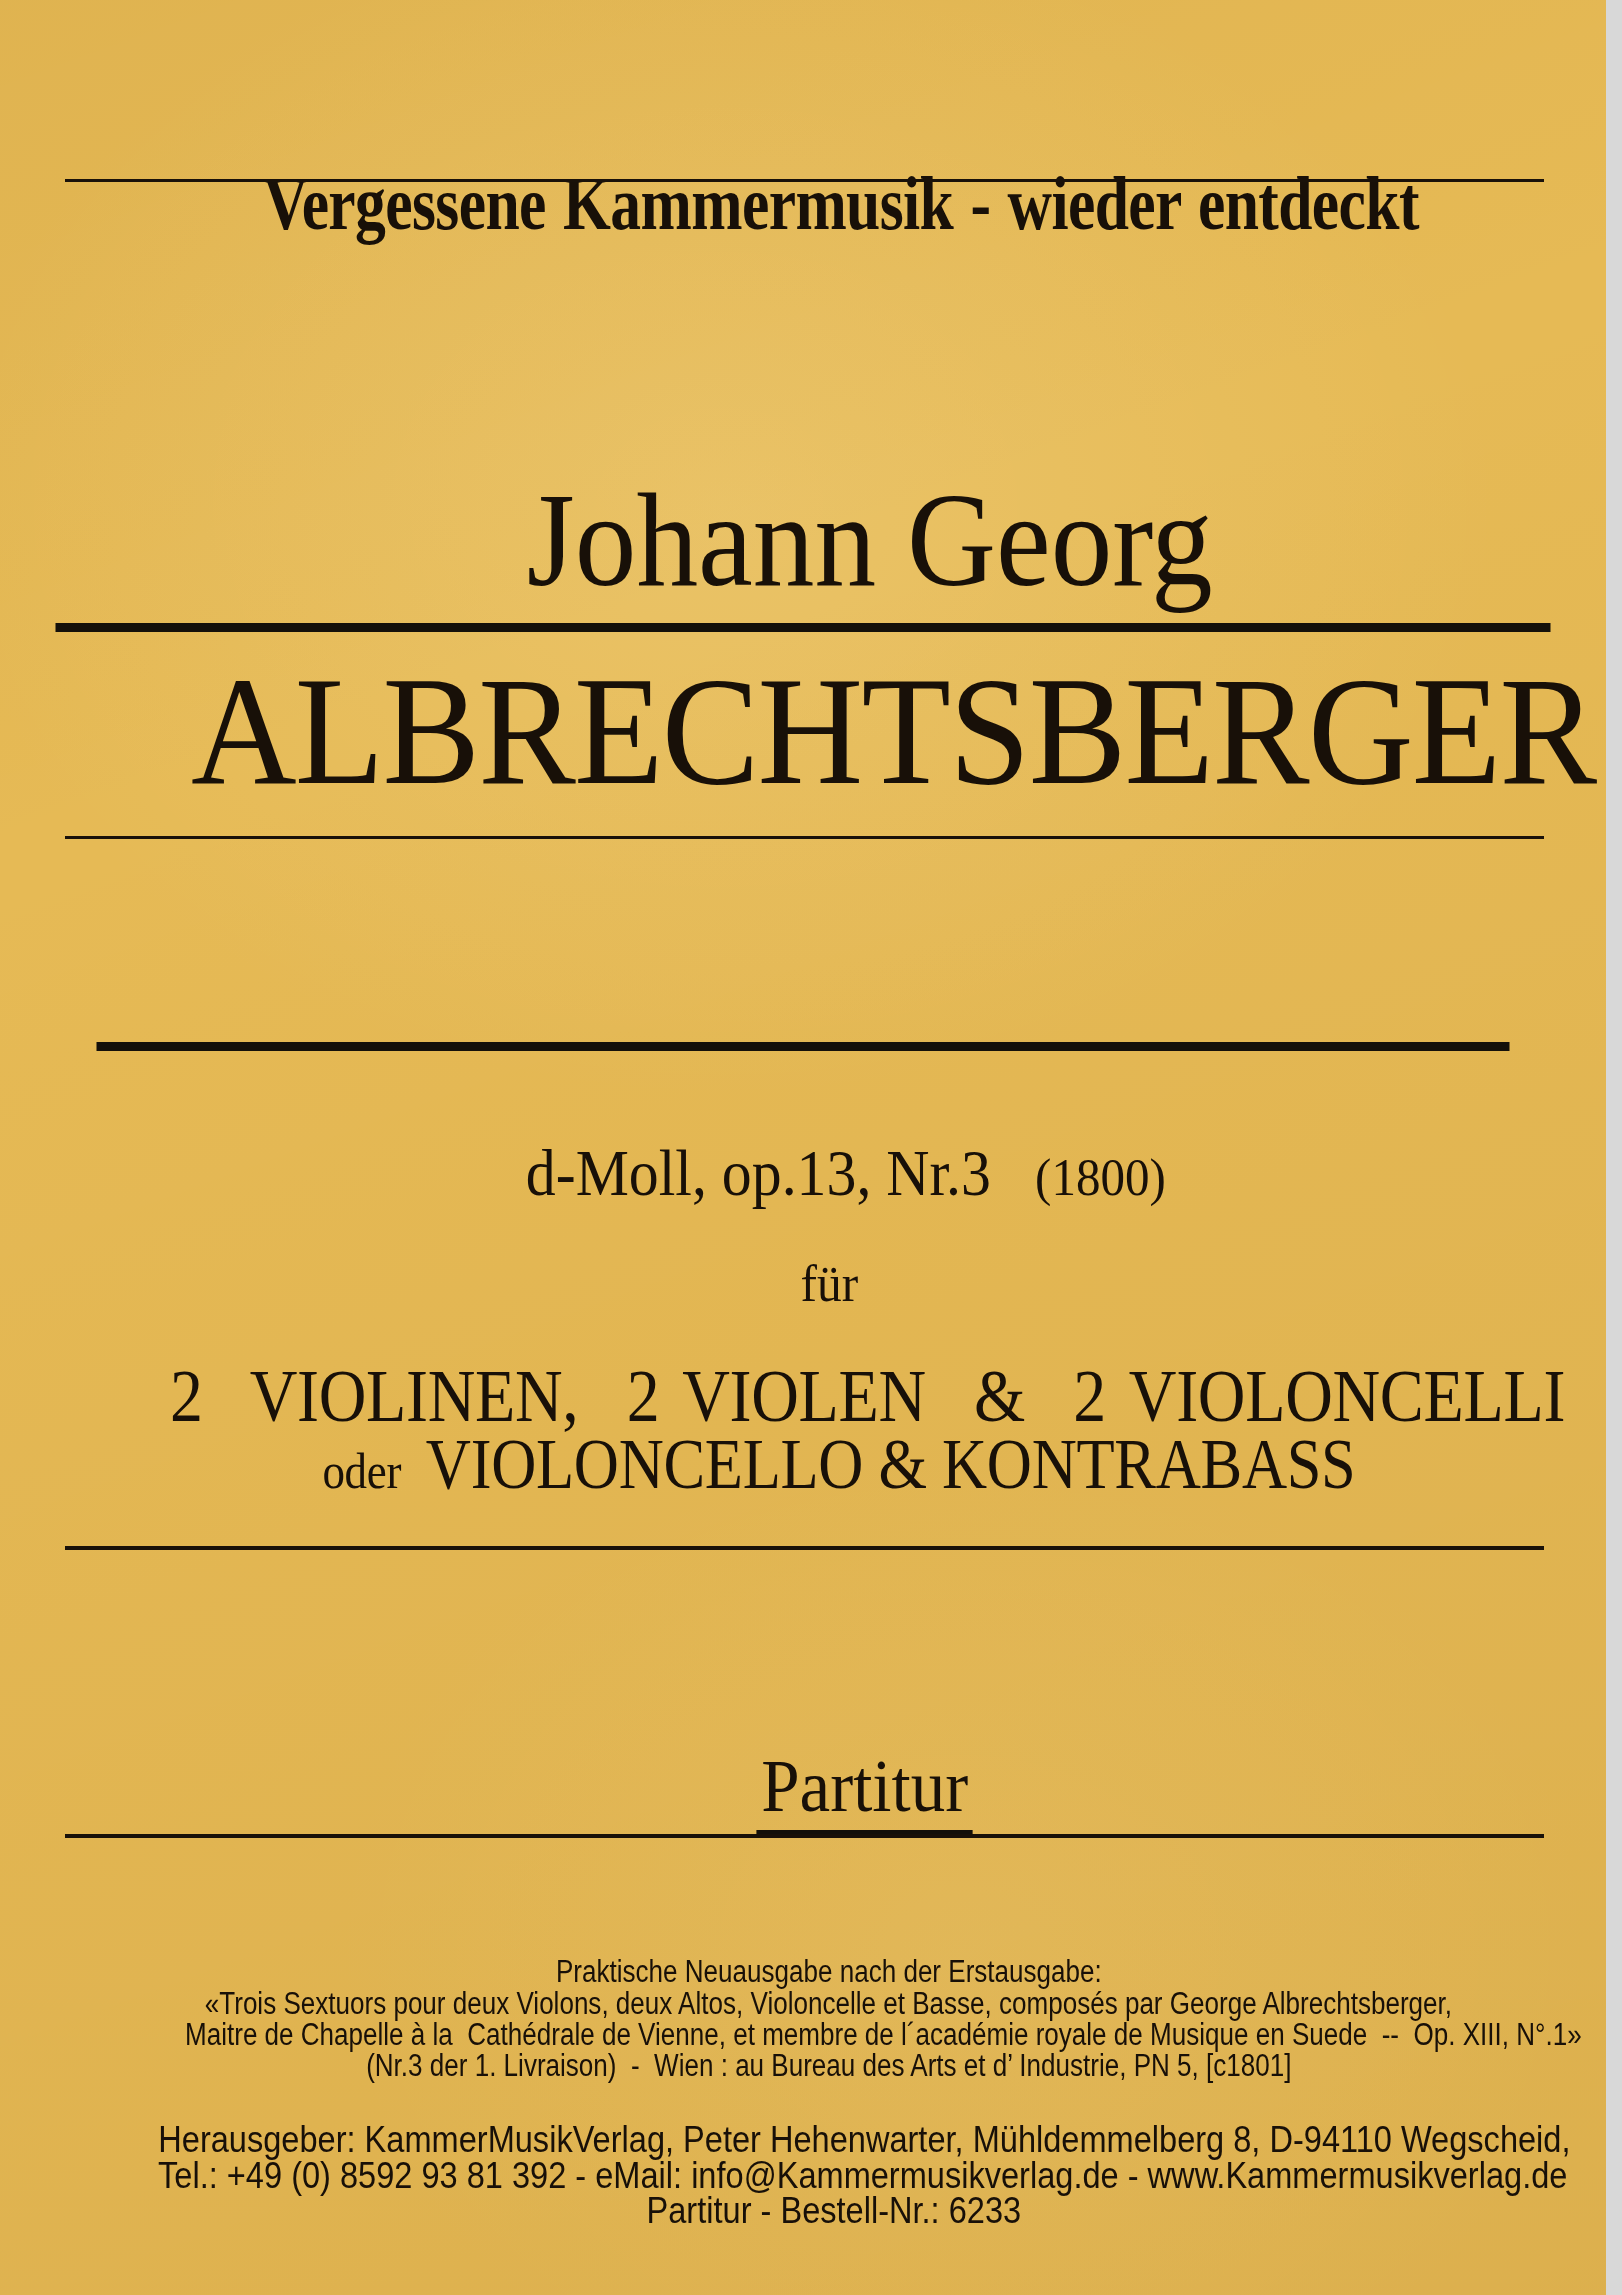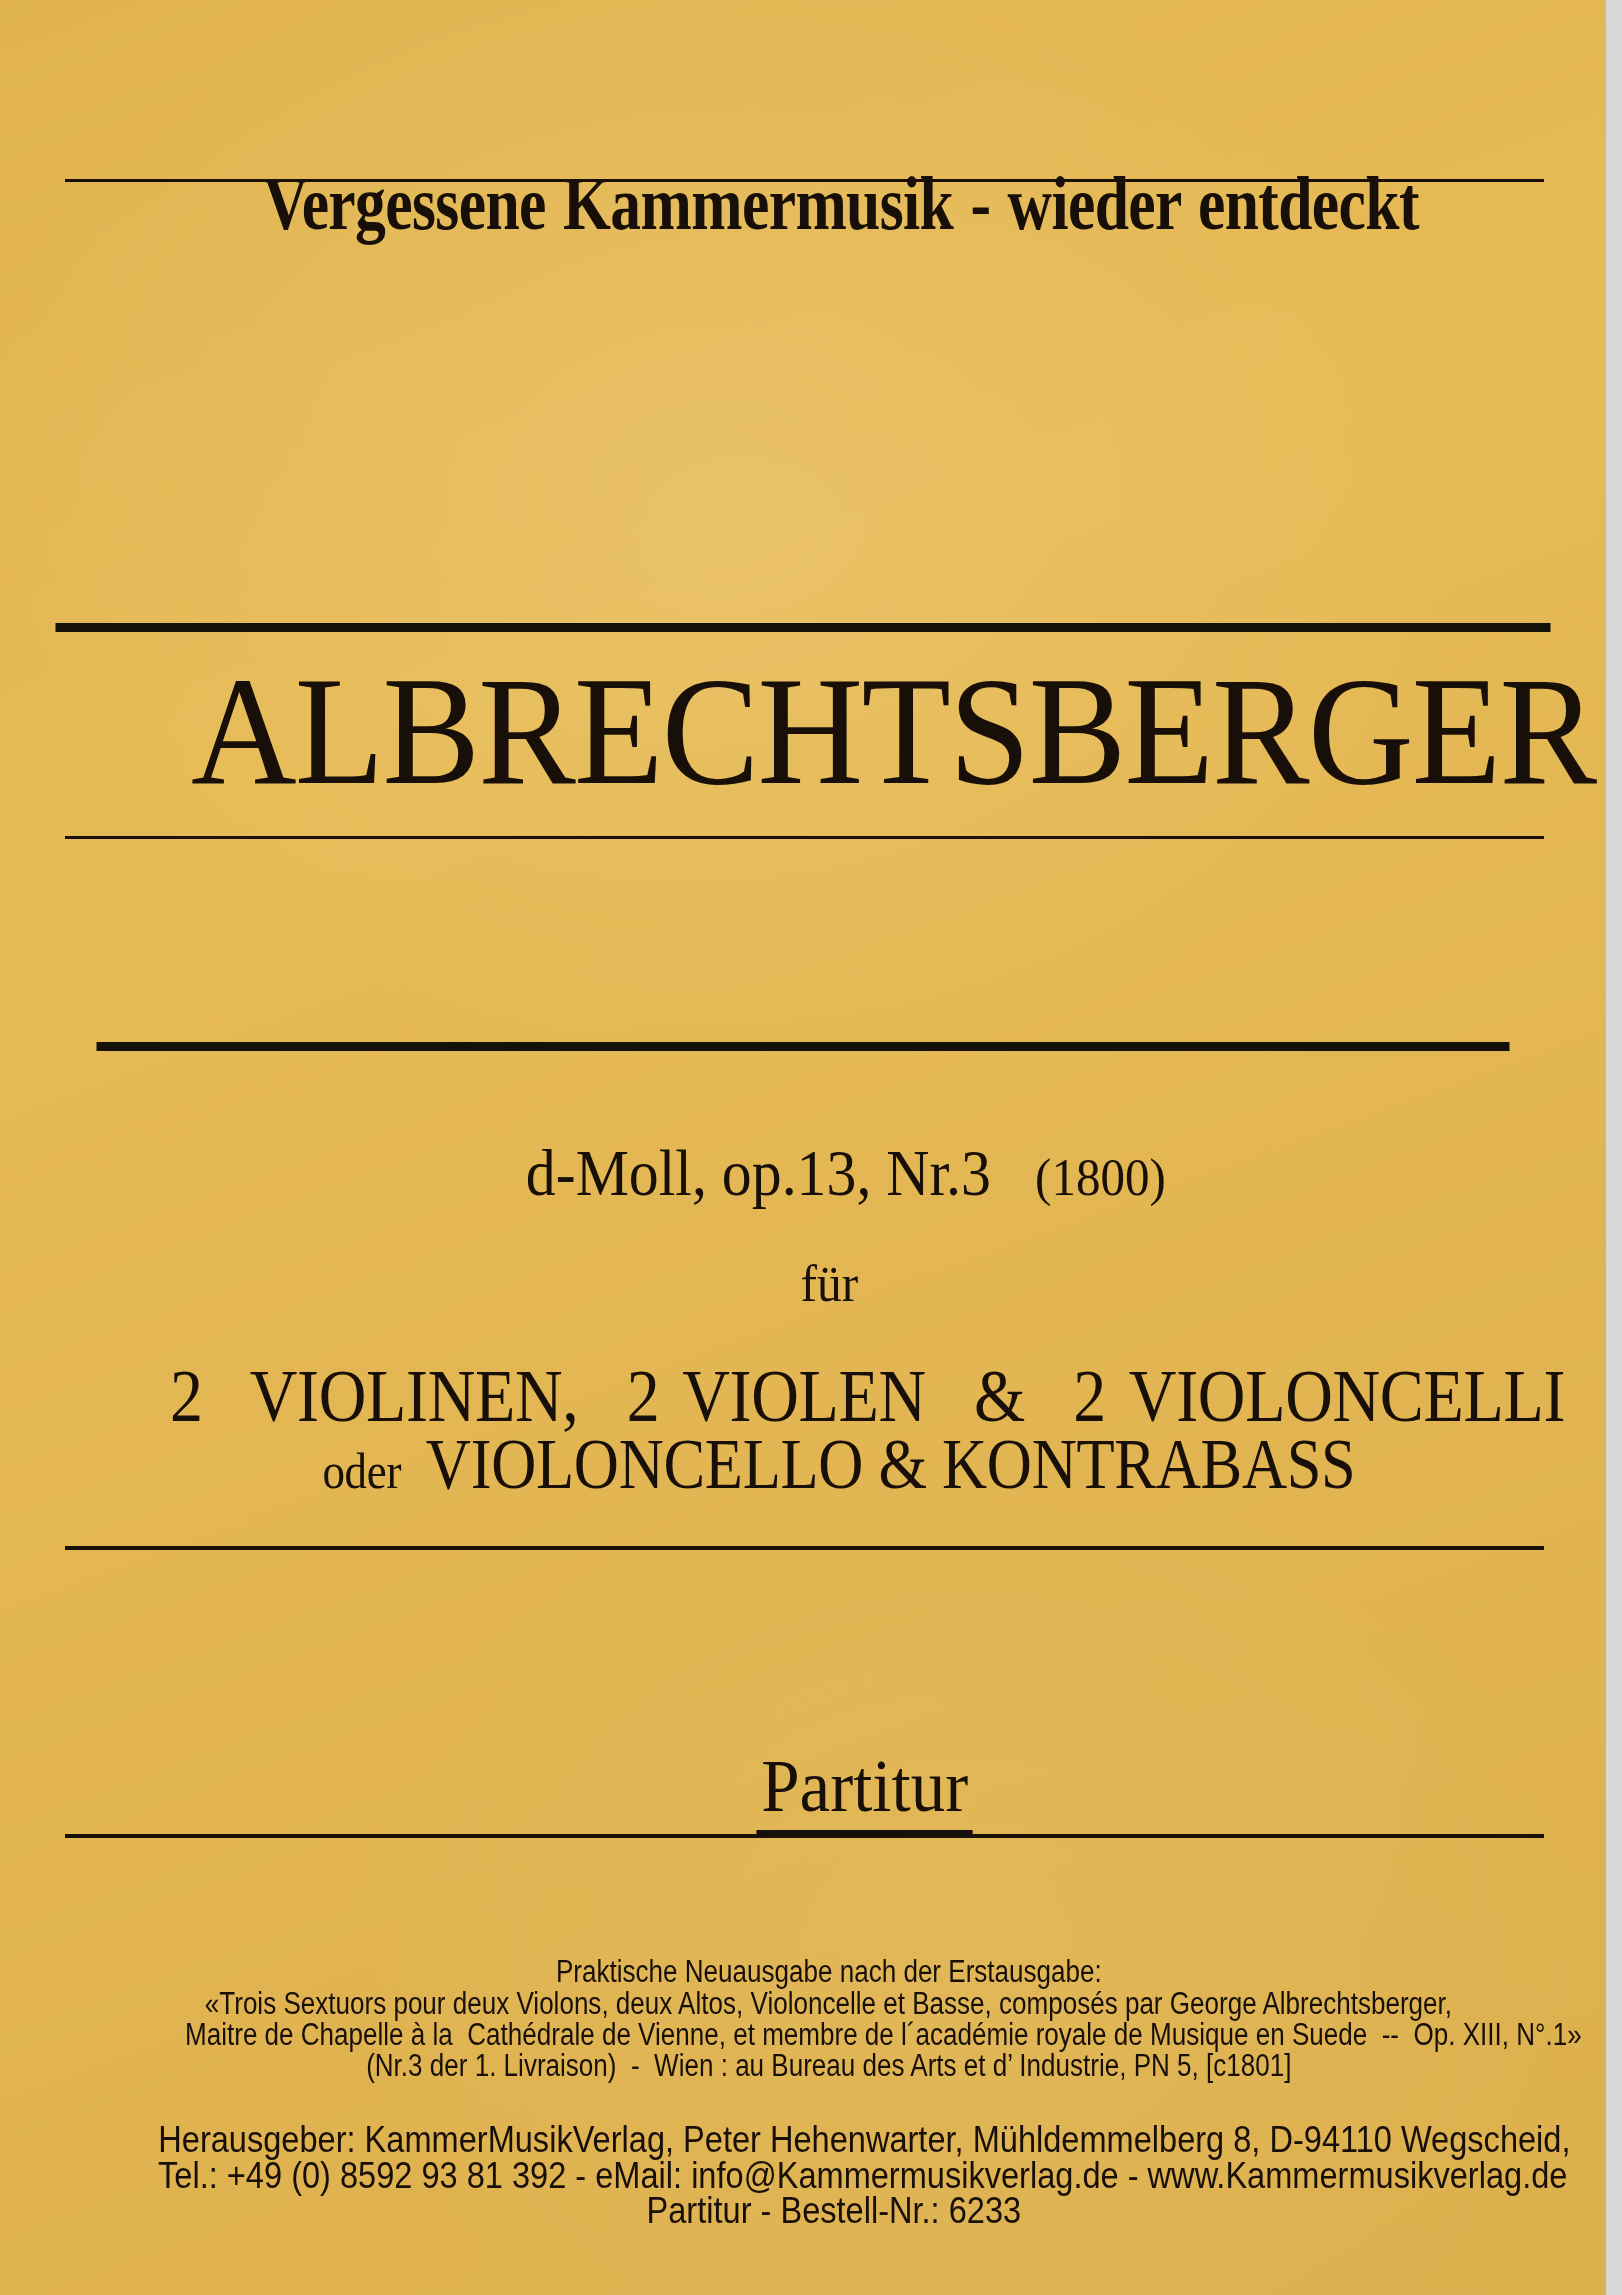--- a/index.html
+++ b/index.html
@@ -70,20 +70,23 @@
 <body>
 
 <div id="page">
 
   <div class="line motto serif">
     <span class="cx">Vergessene Kammermusik - wieder entdeckt</span>
   </div>
 
   <div class="rule rule-1"></div>
 
+  <div class="line first-names serif">
+    <span class="cx">Johann Georg</span>
+  </div>
 
   <div class="line last-name serif">
     <span class="cx">ALBRECHTSBERGER</span>
   </div>
   <div class="name-underline"></div>
 
 
   <div class="rule rule-2"></div>
 
   <div class="title-underline"></div>

